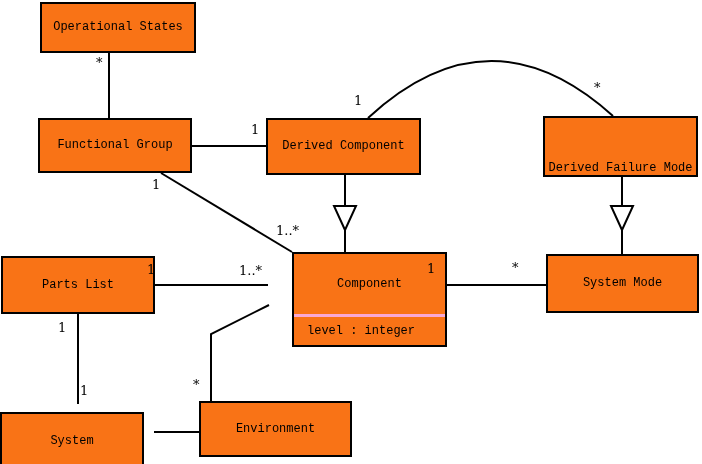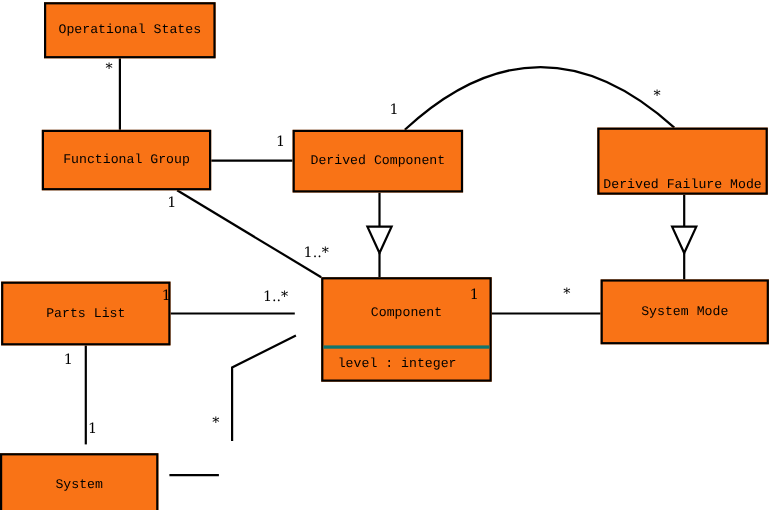--- a/index.html
+++ b/index.html
@@ -25,21 +25,21 @@
   #node-failure-mode{left:546px;top:254px;width:153px;height:59px;}
   #node-parts-list{left:1px;top:256px;width:154px;height:58px;text-align:right;}
   #node-system{left:0px;top:412px;width:144px;height:58px;}
   #node-environment{left:199px;top:401px;width:153px;height:56px;}
   #node-component{
     left:268px;top:252px;width:155px;height:95px;
     display:block;padding:0;margin-left:24px;
   }
   .component-name{height:60px;display:flex;align-items:center;justify-content:center;}
   .component-attr{
-    border-top:3px solid #0f766e;height:28px;
+    border-top:3px solid #f9a8d4;height:28px;
     display:flex;align-items:center;
     padding-left:13px;font-size:12px;text-align:left;
   }
   .mult{
     position:absolute;
     font-family:"DejaVu Serif",serif;
     font-size:13px;line-height:1;color:#000;
     white-space:nowrap;
   }
   #m-op-fg{left:96px;top:56px;}
@@ -120,20 +120,23 @@
   </div>
 
   <div class="node" id="node-parts-list">
     <span>Parts List</span>
   </div>
 
   <div class="node" id="node-system">
     <span>System</span>
   </div>
 
+  <div class="node" id="node-environment">
+    <span>Environment</span>
+  </div>
 
   <span class="mult" id="m-op-fg">*</span>
   <span class="mult" id="m-fg-dc">1</span>
   <span class="mult" id="m-fg-comp-1">1</span>
   <span class="mult" id="m-fg-comp-n">1..*</span>
   <span class="mult" id="m-arc-1">1</span>
   <span class="mult" id="m-arc-s">*</span>
   <span class="mult" id="m-pl-comp-1">1</span>
   <span class="mult" id="m-pl-comp-n">1..*</span>
   <span class="mult" id="m-comp-fm-1">1</span>

